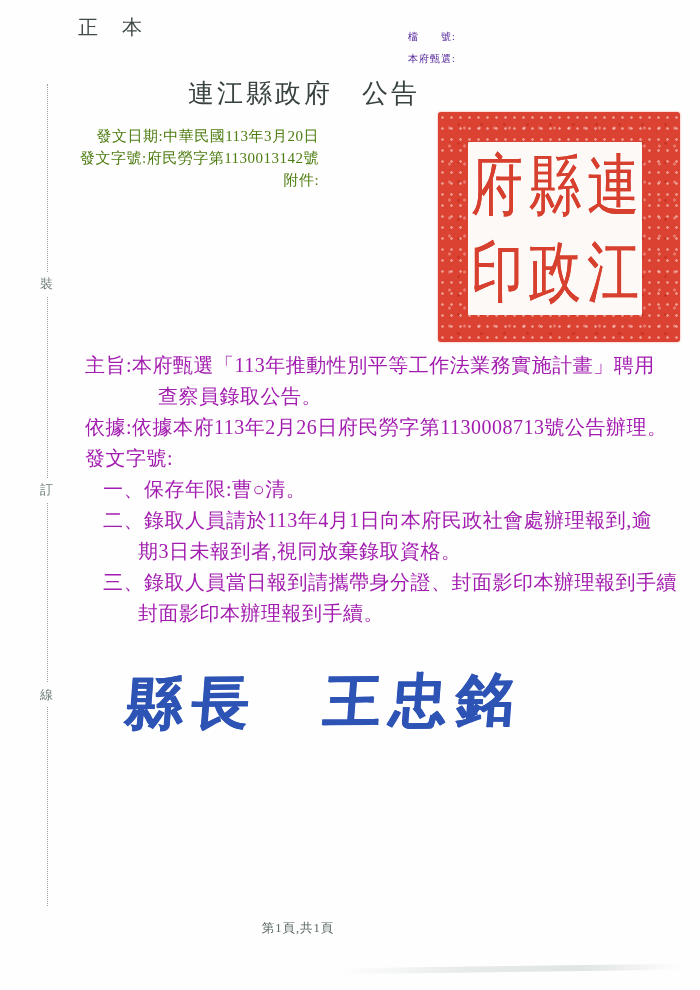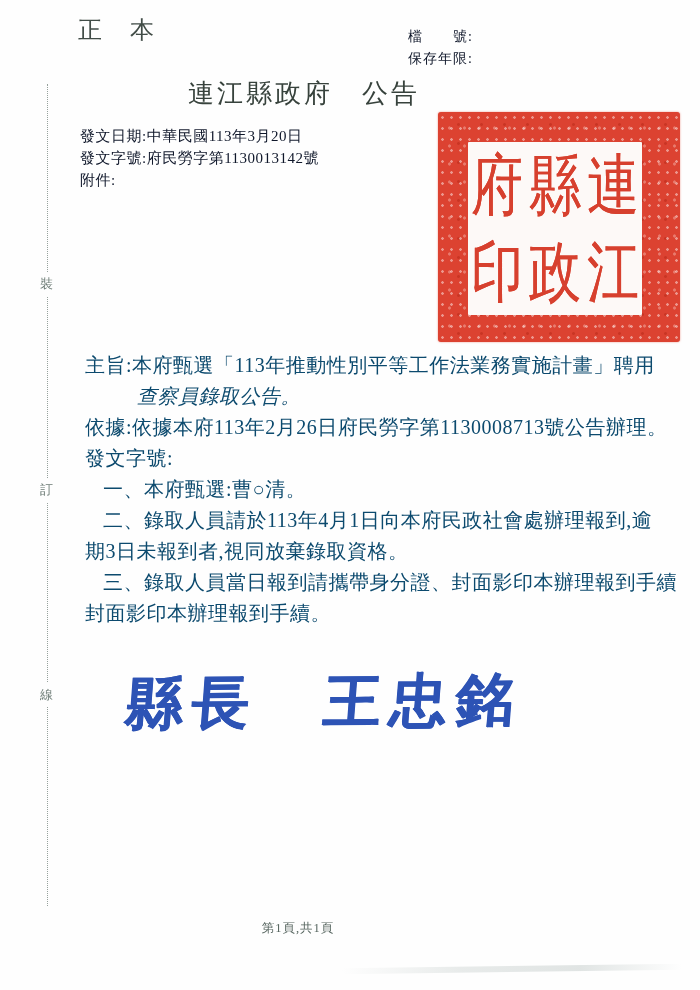--- a/index.html
+++ b/index.html
@@ -9,43 +9,44 @@
     font-family:"Liberation Serif","DejaVu Serif",serif;
     position:relative;
     overflow:hidden;
     color:#3a453f;
   }
   .page { position:absolute; inset:0; }
 
   
   .copy-label {
     position:absolute; left:78px; top:14px;
-    font-size:24px; letter-spacing:2px; color:#414c47;
+    font-size:20px; letter-spacing:2px; color:#414c47;
   }
 
   
   .file-meta {
     position:absolute; left:408px; top:26px;
-    font-size:14px; line-height:22px; color:#0f172a;
+    font-size:10px; line-height:22px; color:#4c1d95;
     letter-spacing:1px;
     font-family:Liberation Serif, serif;
   }
 
   
   .doc-title {
     position:absolute; left:0; top:76px; width:608px;
     text-align:center; font-size:26px; letter-spacing:3px;
     color:#37423c;
   }
 
   
   .issue-meta {
     position:absolute; left:80px; top:125px;
-    font-size:15px; line-height:22px; color:#0f172a;
+    font-size:15px; line-height:22px; color:#4d7c0f;
     letter-spacing:0.5px;
+    text-align:right;
   }
 
   
   .seal {
     position:absolute; left:438px; top:112px;
     width:242px; height:230px;
     background-color:#dc4231;
     background-image:
       radial-gradient(rgba(255,255,255,0.45) 1px, transparent 1.4px),
       radial-gradient(rgba(255,228,222,0.35) 1px, transparent 1.7px),
@@ -71,26 +72,26 @@
     display:block; font-size:50px; line-height:1;
     transform:scale(1.04,1.34);
     font-weight:400;
     text-shadow:0 0 0.5px #d7402e;
   }
 
   
   .body-text {
     position:absolute; left:85px; top:350px; width:580px;
     font-size:20px; line-height:31px; letter-spacing:0.5px;
-    color:#0c4a6e;
+    color:#a21caf;
   }
   .body-text .line { white-space:nowrap; }
-  .ind-sub  { margin-left:52px;font-style:italic; }
+  .ind-sub  { margin-left:73px; }
   .ind-num  { margin-left:18px; }
-  .ind-cont { }
+  .ind-cont { margin-left:53px; }
 
   
   .signature {
     position:absolute; left:126px; top:664px;
     font-size:57px; letter-spacing:9px;
     color:#2d53b5;
     font-weight:bold;
     transform:skewX(-5deg) rotate(-0.6deg);
     text-shadow:0.5px 0.5px 0.5px #2d53b5, -0.5px 0 0.5px #2d53b5;
     white-space:nowrap;
@@ -128,21 +129,21 @@
 </style>
 </head>
 <body>
 
 <div class="page">
 
   <div class="copy-label">正　本</div>
 
   <div class="file-meta">
     <div>檔　　號:</div>
-    <div>保存年限:</div>
+    <div>本府甄選:</div>
   </div>
 
   <div class="doc-title">連江縣政府　公告</div>
 
   <div class="issue-meta">
     <div>發文日期:中華民國113年3月20日</div>
     <div>發文字號:府民勞字第1130013142號</div>
     <div>附件:</div>
   </div>
 
@@ -167,21 +168,21 @@
           <span>江</span>
         </div>
     </div>
   </div>
 
   <div class="body-text">
     <div class="line">主旨:本府甄選「113年推動性別平等工作法業務實施計畫」聘用</div>
     <div class="line ind-sub">查察員錄取公告。</div>
     <div class="line">依據:依據本府113年2月26日府民勞字第1130008713號公告辦理。</div>
     <div class="line">發文字號:</div>
-    <div class="line ind-num">一、本府甄選:曹○清。</div>
+    <div class="line ind-num">一、保存年限:曹○清。</div>
     <div class="line ind-num">二、錄取人員請於113年4月1日向本府民政社會處辦理報到,逾</div>
     <div class="line ind-cont">期3日未報到者,視同放棄錄取資格。</div>
     <div class="line ind-num">三、錄取人員當日報到請攜帶身分證、封面影印本辦理報到手續</div>
     <div class="line ind-cont">封面影印本辦理報到手續。</div>
   </div>
 
   <div class="signature">縣長　王忠銘</div>
 
   <div class="binding-line"></div>
   <div class="binding-mark mark-zhuang">裝</div>

